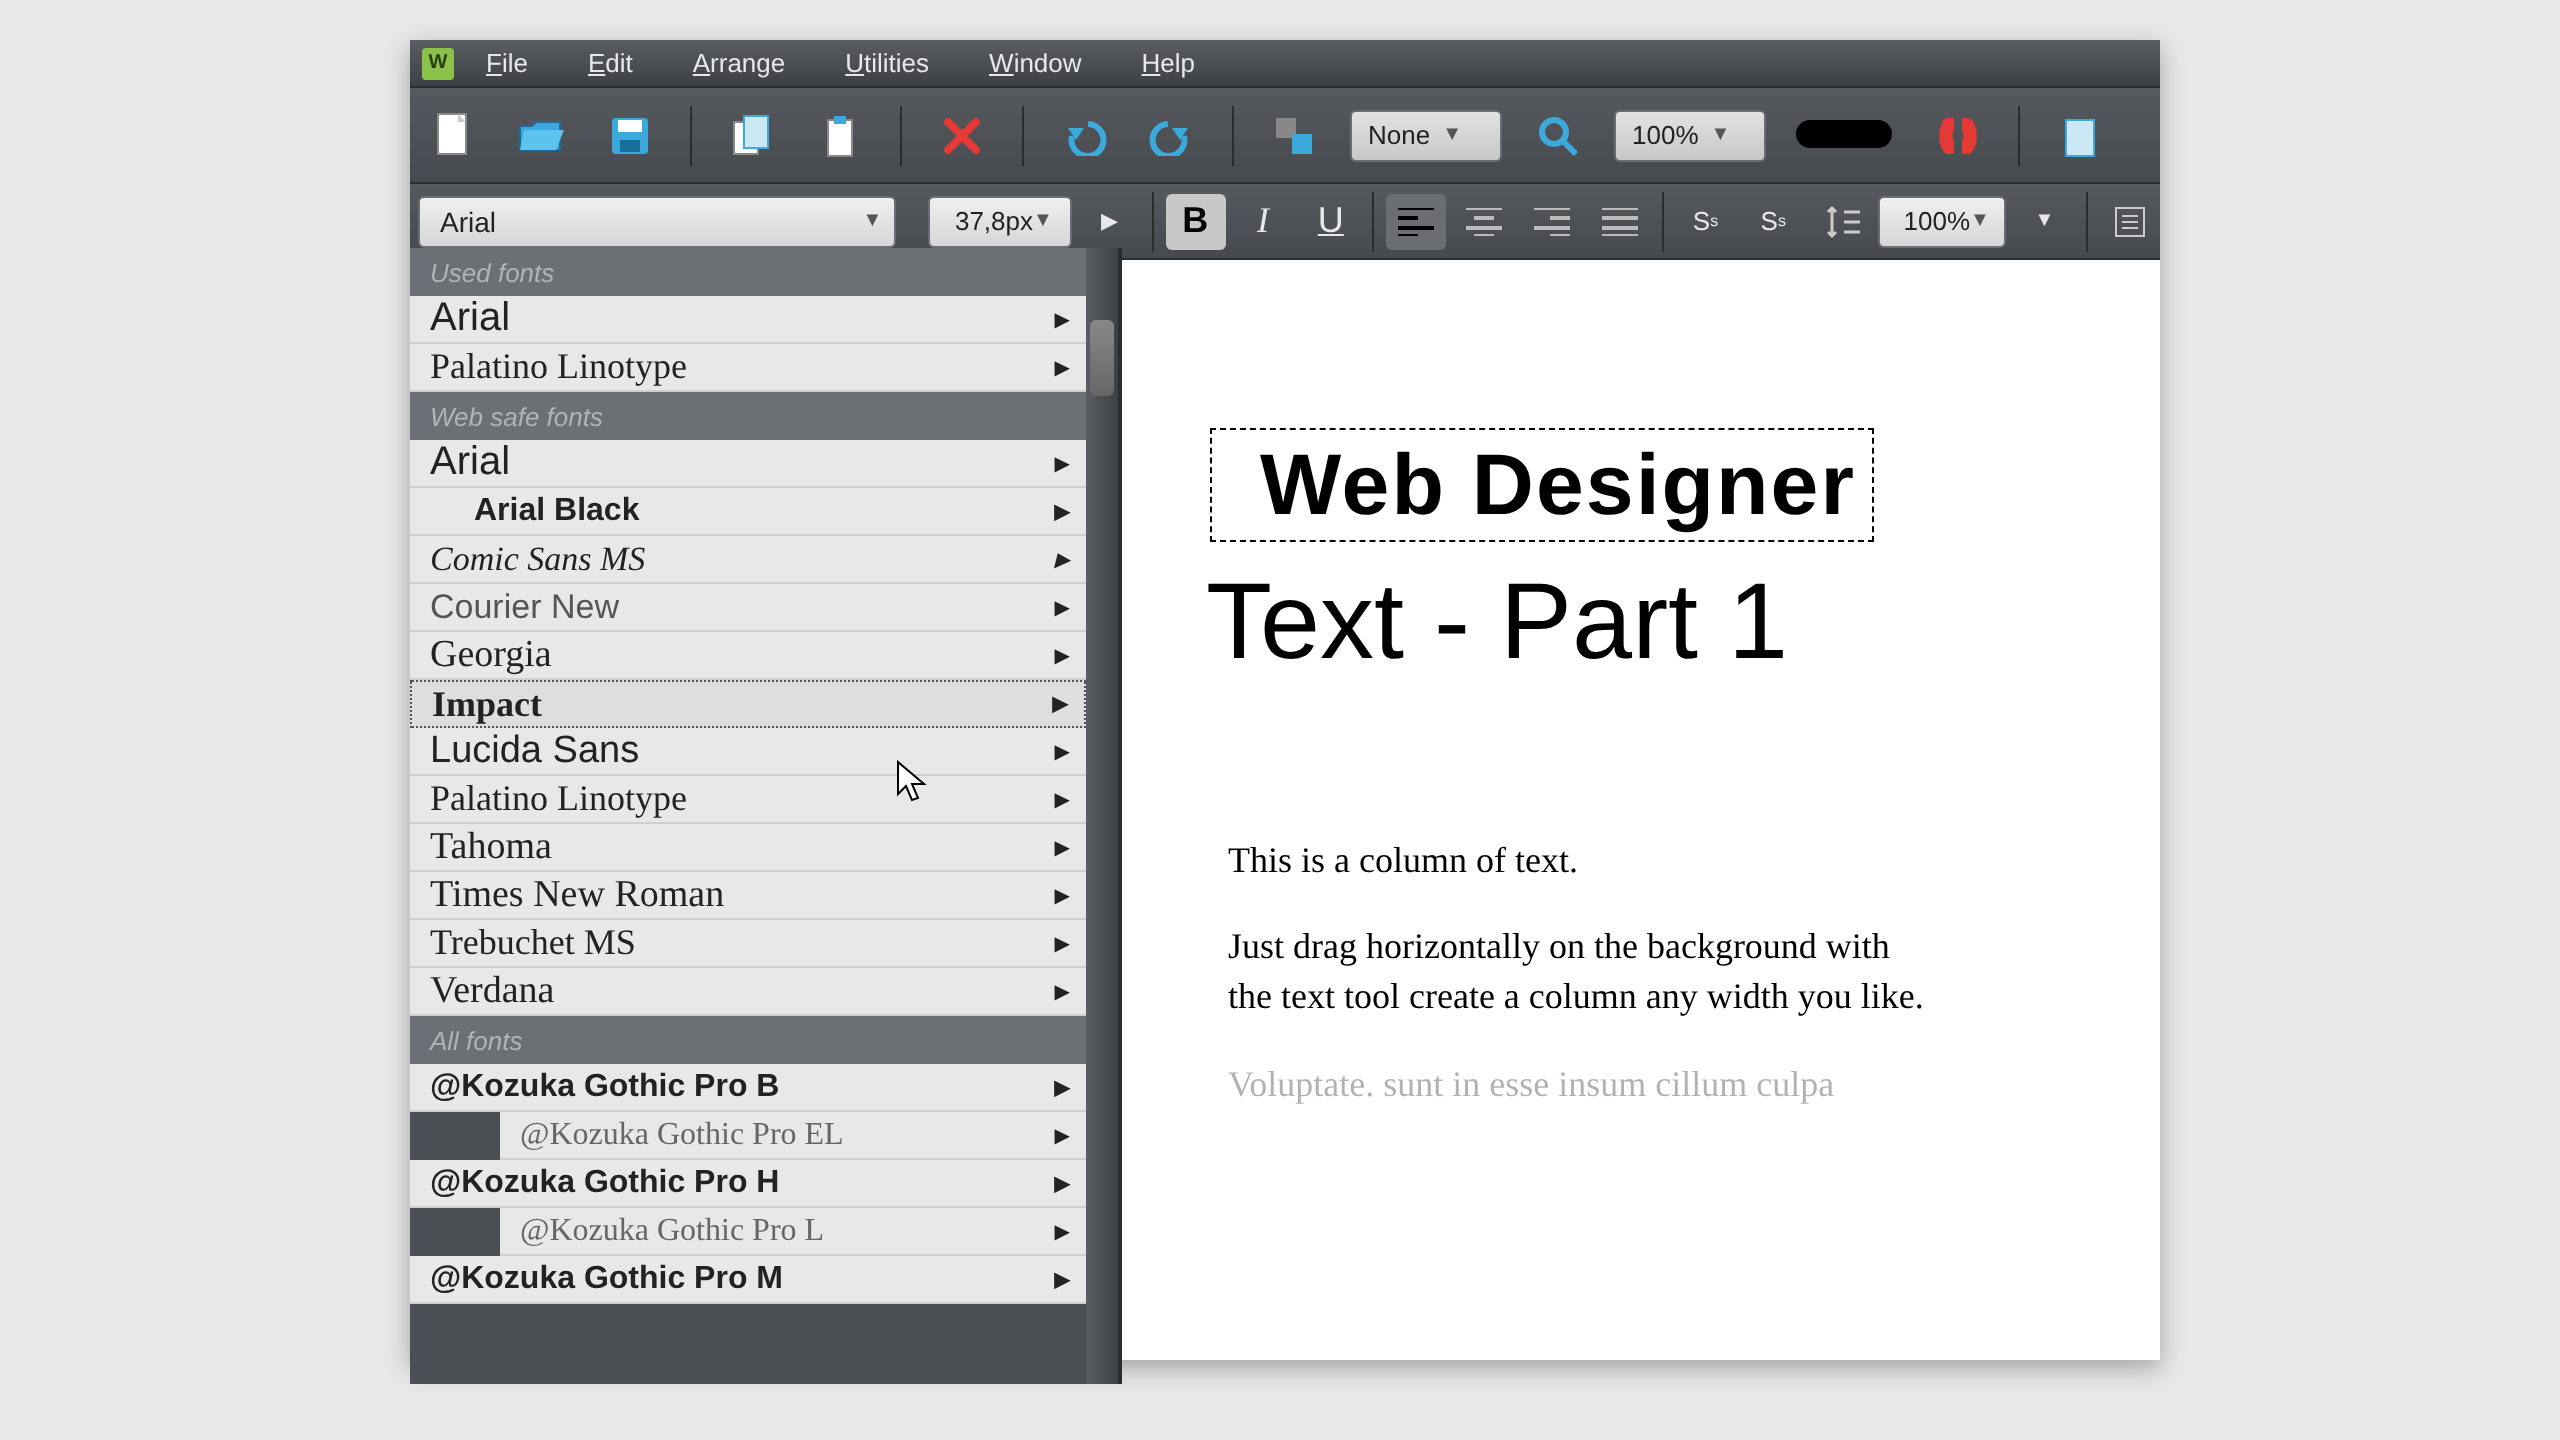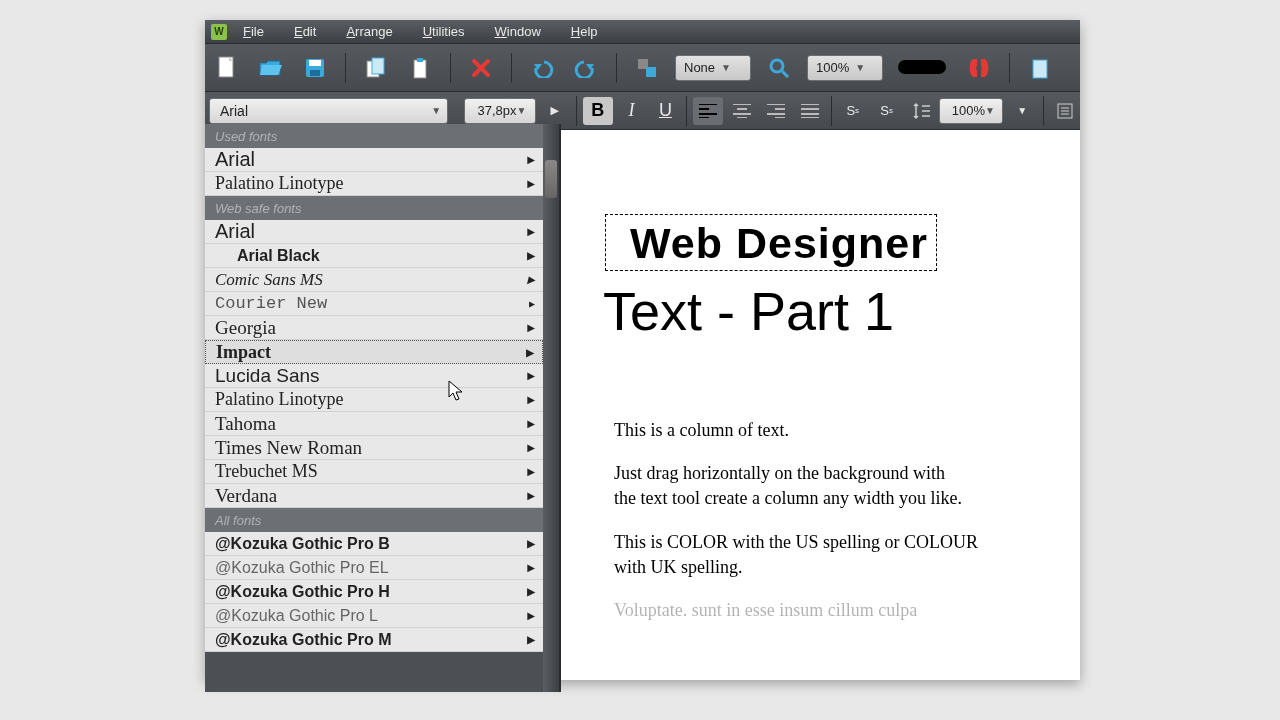--- a/index.html
+++ b/index.html
@@ -136,31 +136,31 @@
   padding: 0 8px 0 10px; font-size: 17px; color: #222;
   border-bottom: 1px solid #d0d0d0;
 }
 .f-item.hovered {
   background: #dedede;
   border: 1px dotted #555;
 }
 .arial    { font-family: Arial; font-size: 20px; }
 .arialblk { font-family: 'Arial Black', Arial; font-weight: 900; font-size: 16px; padding-left: 32px; }
 .comic    { font-family: 'Comic Sans MS', cursive; font-style: italic; }
-.courier  { font-family: Liberation Mono, monospace; color: #555; }
+.courier  { font-family: Liberation Sans, sans-serif; color: #555; }
 .georgia  { font-family: Georgia, serif; font-size: 19px; }
 .impact   { font-family: Impact; font-weight: bold; font-size: 18px; }
 .lucida   { font-family: 'Lucida Sans', sans-serif; font-size: 19px; }
 .pala     { font-family: 'Palatino Linotype', serif; font-size: 18px; }
 .tahoma   { font-family: Tahoma; font-size: 19px; }
 .tnr      { font-family: 'Times New Roman', serif; font-size: 19px; }
 .treb     { font-family: 'Trebuchet MS'; font-size: 18px; }
 .verdana  { font-family: Verdana; font-size: 19px; }
 .kozb     { font-family: Arial; font-weight: bold; font-size: 16px; }
-.kozl     { font-family: Liberation Sans, sans-serif; font-weight: 300; font-size: 16px; color: #666; }
+.kozl     { font-family: Liberation Serif, serif; font-weight: 300; font-size: 16px; color: #666; margin-left: 45px; }
 .cursor-arrow {
   position: absolute;
   pointer-events: none;
   z-index: 999;
 }
 .arrow { font-size: 10px; color: #555; }
 .tri { font-size: 10px; color: #222; }
 svg { display: block; }
 </style>
 </head>
@@ -333,21 +333,20 @@
     <div class="title-box">
       <div class="title-text">Web Designer</div>
     </div>
     <div class="subtitle">Text - Part 1</div>
     <div class="body-col">
       <p>This is a column of text.</p>
       <p>
         <span>Just drag horizontally on the background with</span><br>
         <span>the text tool create a column any width you like.</span>
       </p>
-      <p>This is COLOR with the US spelling or COLOUR with UK spelling.</p>
       <p style="opacity:0.3">Voluptate. sunt in esse insum cillum culpa</p>
     </div>
   </div>
 
   <div class="dropdown">
     <div class="dd-inner">
       <div class="section-head">Used fonts</div>
       <div class="f-item arial">
           <span>Arial</span>
           <span class="tri">▶</span>

